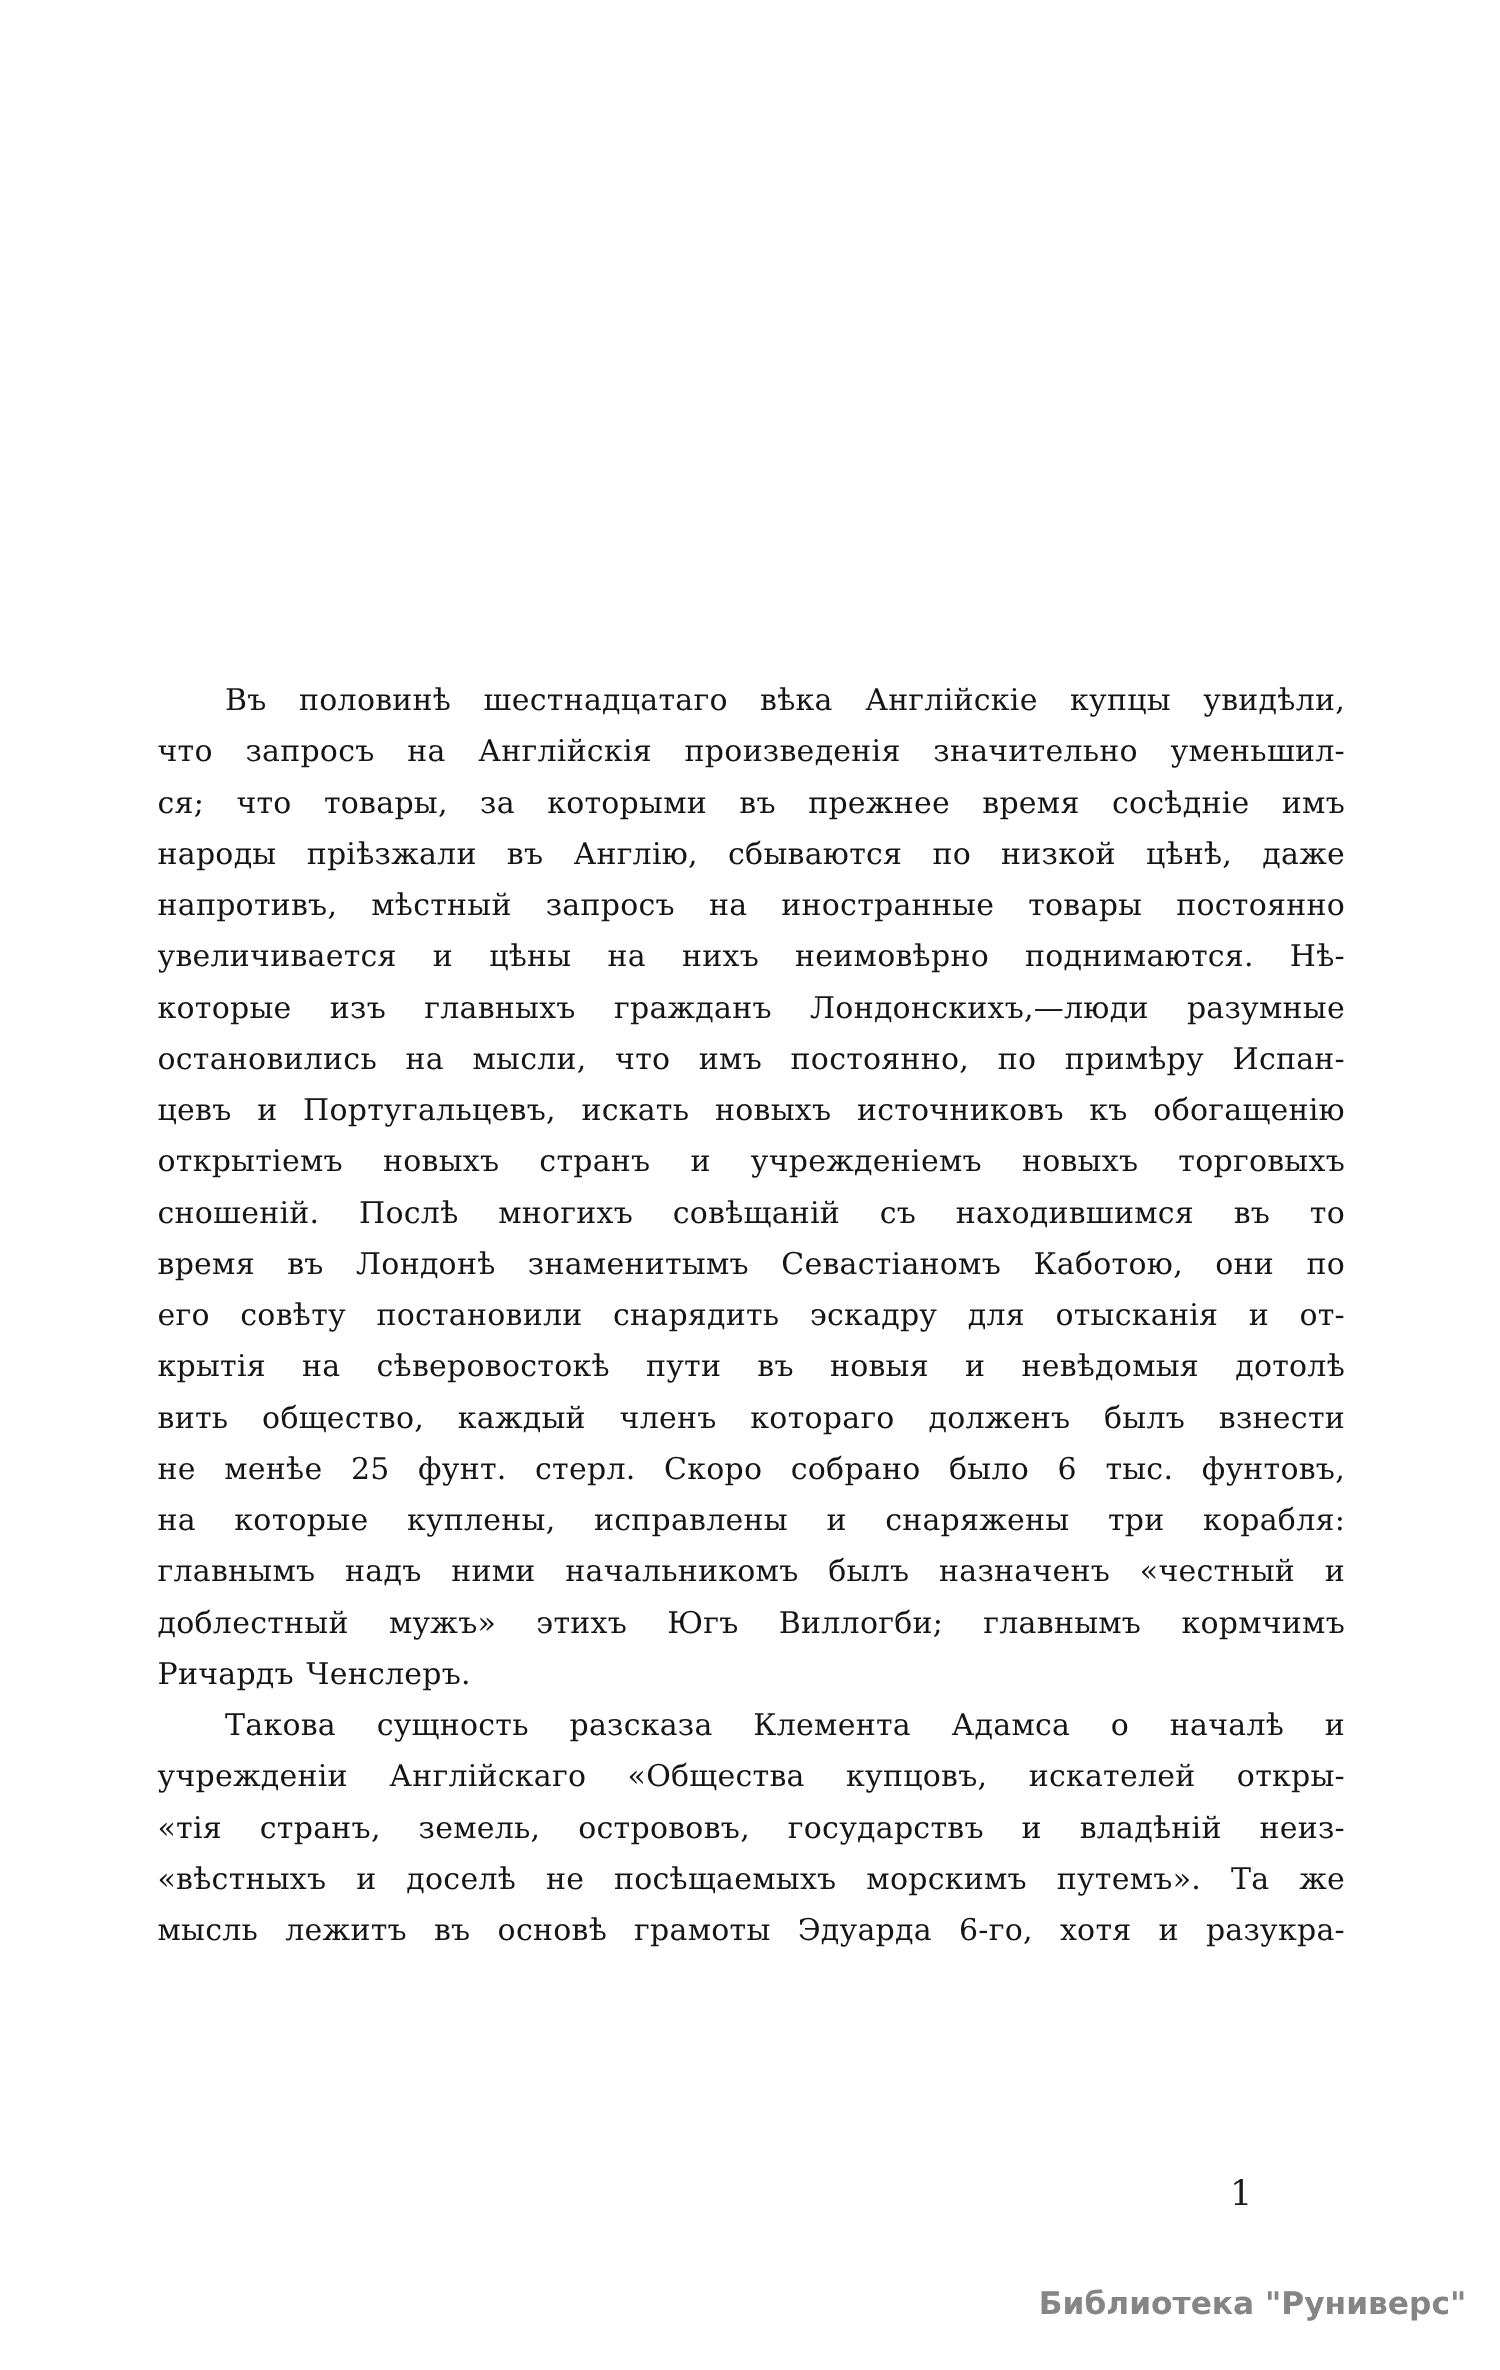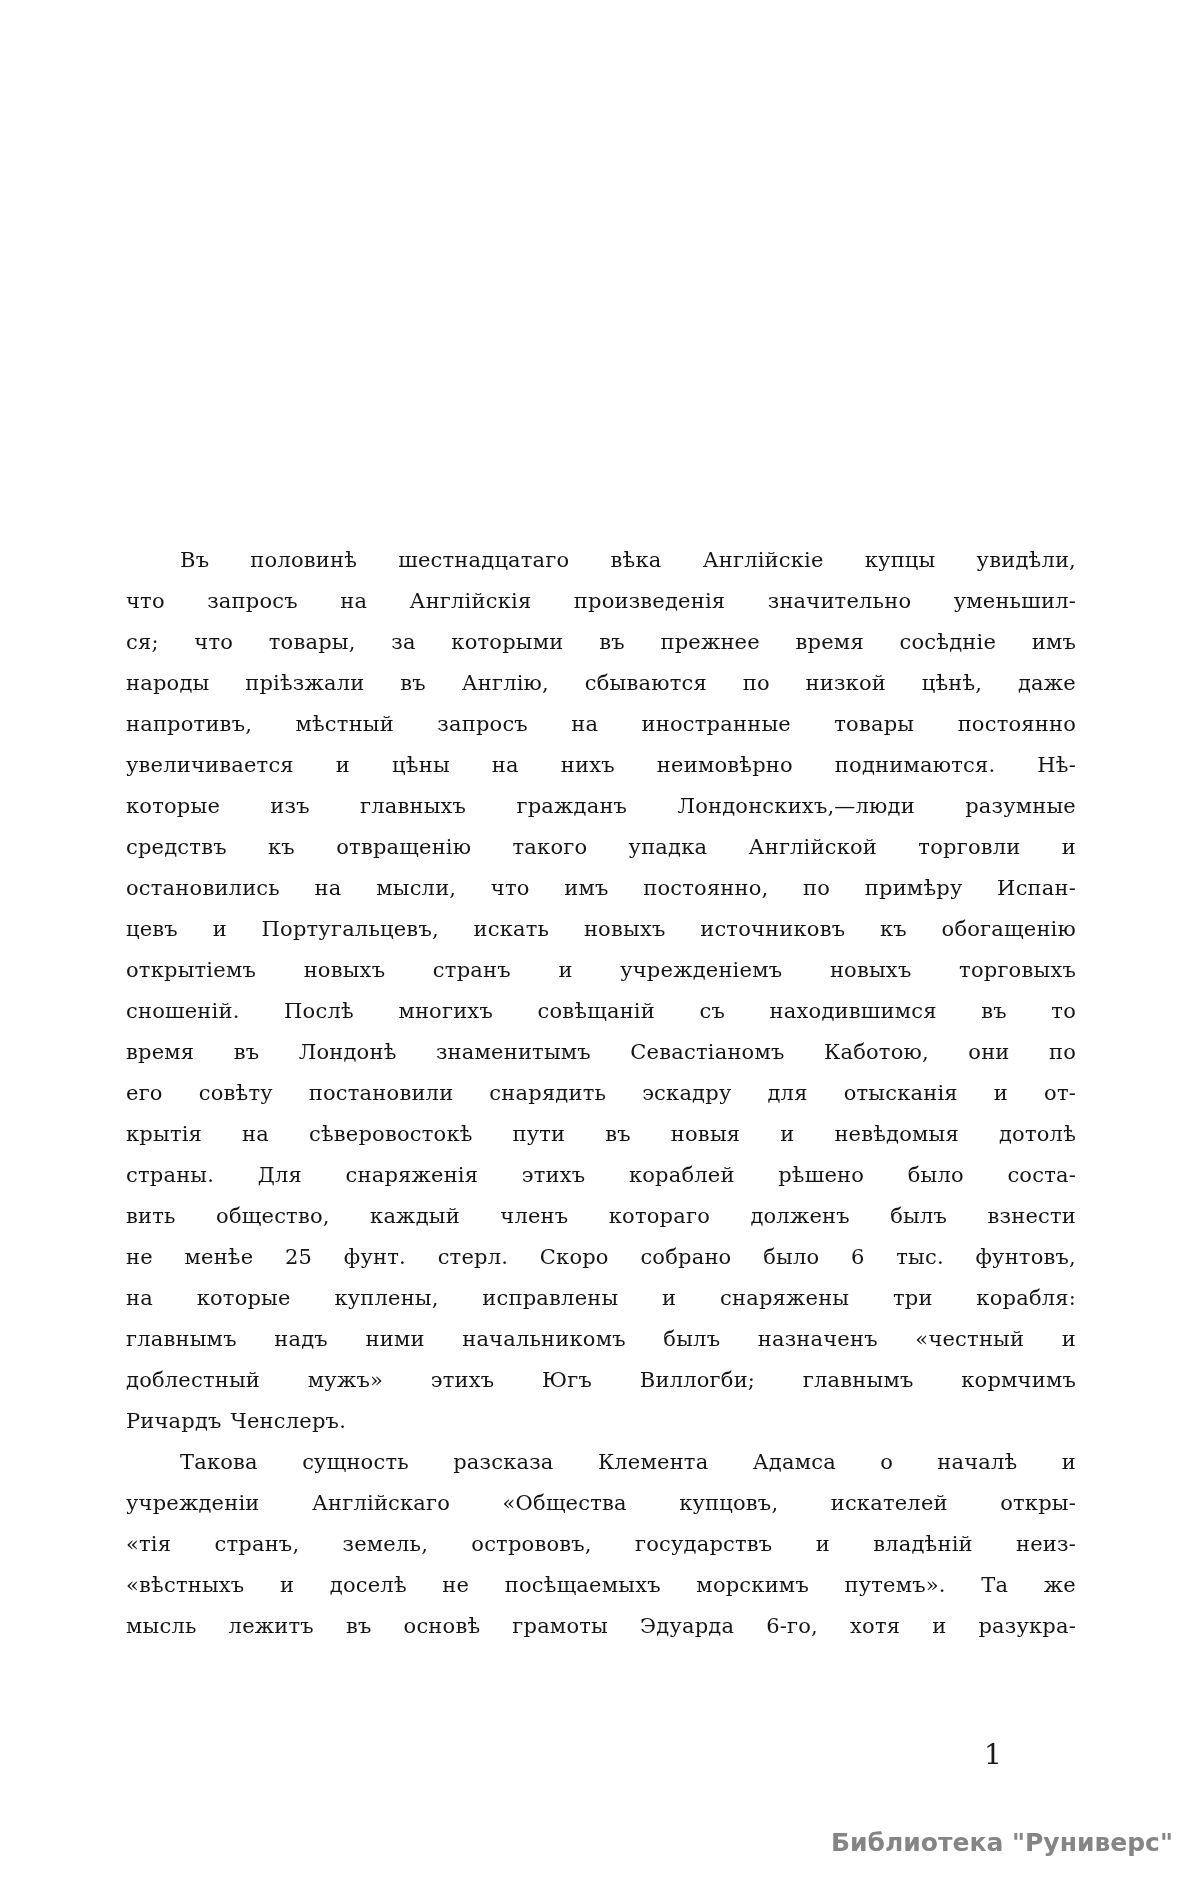--- a/index.html
+++ b/index.html
@@ -17,21 +17,21 @@
     color: #151515;
   }
   .textblock {
     position: absolute;
     left: 126px;
     top: 540px;
     width: 950px;
   }
   .para { margin: 0; padding: 0; }
   .line {
-    font-size: 21px;
+    font-size: 24px;
     line-height: 41px;
     height: 41px;
     text-align: justify;
     text-align-last: justify;
     white-space: normal;
     letter-spacing: 0.2px;
     word-spacing: 2px;
   }
   .line.indent { text-indent: 54px; }
   .line.para-end {
@@ -65,29 +65,27 @@
   <div class="textblock">
 
     <div class="para">
       <div class="line indent">Въ половинѣ шестнадцатаго вѣка Англійскіе купцы увидѣли,</div>
       <div class="line">что запросъ на Англійскія произведенія значительно уменьшил-</div>
       <div class="line">ся; что товары, за которыми въ прежнее время сосѣдніе имъ</div>
       <div class="line">народы пріѣзжали въ Англію, сбываются по низкой цѣнѣ, даже</div>
       <div class="line">напротивъ, мѣстный запросъ на иностранные товары постоянно</div>
       <div class="line">увеличивается и цѣны на нихъ неимовѣрно поднимаются. Нѣ-</div>
       <div class="line">которые изъ главныхъ гражданъ Лондонскихъ,—люди разумные</div>
-      <div class="line">средствъ къ отвращенію такого упадка Англійской торговли и</div>
       <div class="line">остановились на мысли, что имъ постоянно, по примѣру Испан-</div>
       <div class="line">цевъ и Португальцевъ, искать новыхъ источниковъ къ обогащенію</div>
       <div class="line">открытіемъ новыхъ странъ и учрежденіемъ новыхъ торговыхъ</div>
       <div class="line">сношеній. Послѣ многихъ совѣщаній съ находившимся въ то</div>
       <div class="line">время въ Лондонѣ знаменитымъ Севастіаномъ Каботою, они по</div>
       <div class="line">его совѣту постановили снарядить эскадру для отысканія и от-</div>
       <div class="line">крытія на сѣверовостокѣ пути въ новыя и невѣдомыя дотолѣ</div>
-      <div class="line">страны. Для снаряженія этихъ кораблей рѣшено было соста-</div>
       <div class="line">вить общество, каждый членъ котораго долженъ былъ взнести</div>
       <div class="line">не менѣе 25 фунт. стерл. Скоро собрано было 6 тыс. фунтовъ,</div>
       <div class="line">на которые куплены, исправлены и снаряжены три корабля:</div>
       <div class="line">главнымъ надъ ними начальникомъ былъ назначенъ «честный и</div>
       <div class="line">доблестный мужъ» этихъ Югъ Виллогби; главнымъ кормчимъ</div>
       <div class="line para-end">Ричардъ Ченслеръ.</div>
     </div>
 
     <div class="para">
       <div class="line indent">Такова сущность разсказа Клемента Адамса о началѣ и</div>

